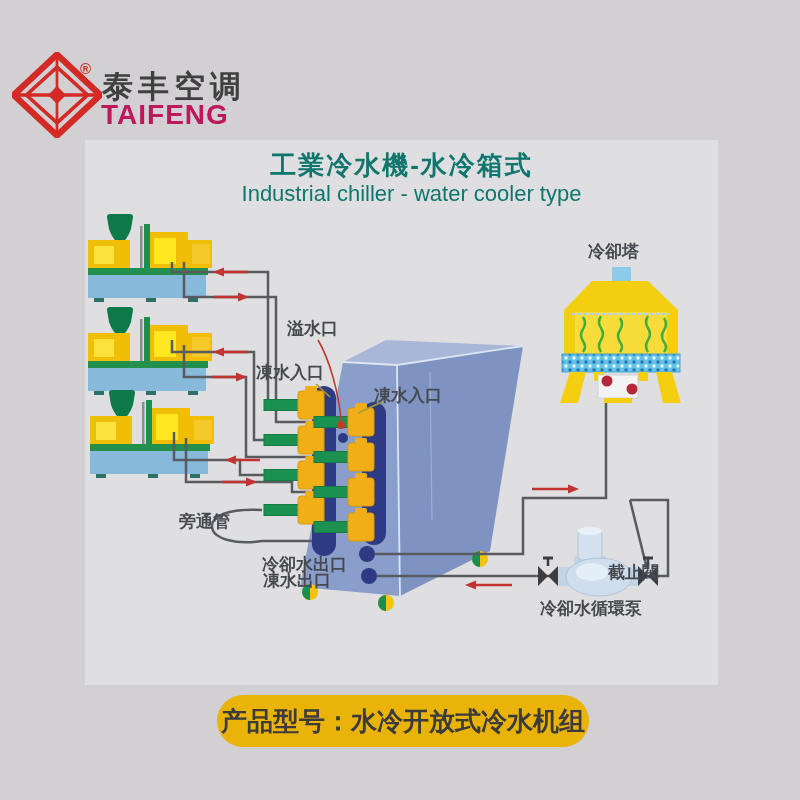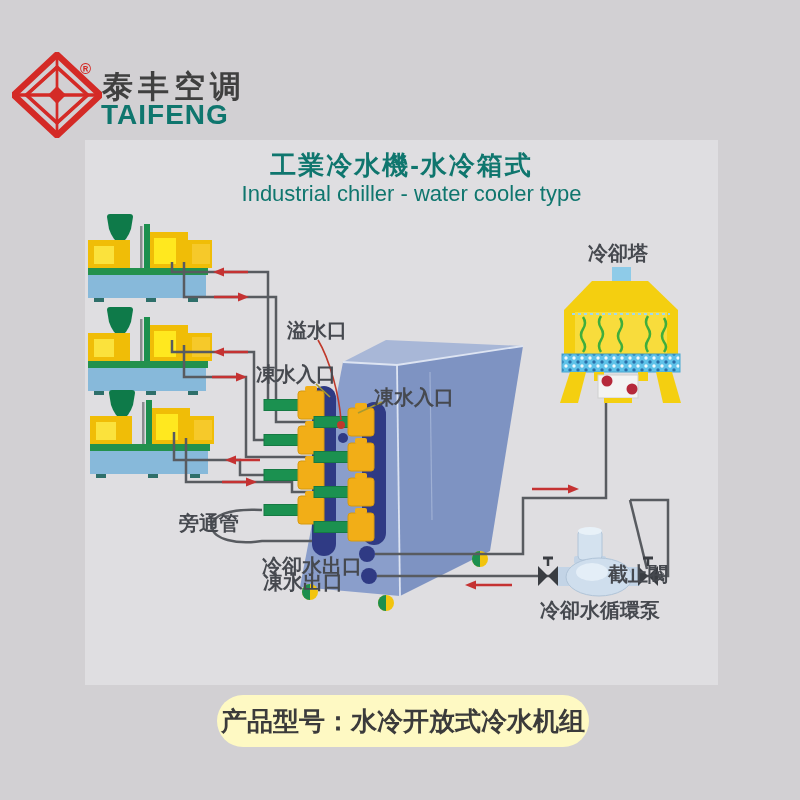--- a/index.html
+++ b/index.html
@@ -6,42 +6,42 @@
   body{
     width:800px;height:800px;position:relative;overflow:hidden;
     background:#d2d0d3;
     font-family:"Liberation Sans","DejaVu Sans",sans-serif;
   }
   .abs{position:absolute;}
   
   #logo-block{left:0;top:22px;width:270px;height:95px;}
   #logo-mark{left:12px;top:30px;width:90px;height:86px;}
   #brand-cn{left:102px;top:44px;font-size:31px;font-weight:900;color:#404040;letter-spacing:5px;white-space:nowrap;}
-  #brand-en{left:101px;top:77px;font-size:28px;font-weight:900;color:#0f766e;letter-spacing:1px;white-space:nowrap;transform:scaleY(1.02);}
+  #brand-en{left:101px;top:77px;font-size:28px;font-weight:900;color:#be185d;letter-spacing:1px;white-space:nowrap;transform:scaleY(1.02);}
   #reg-mark{left:80px;top:38px;font-size:15px;font-weight:700;color:#d42a26;}
   
   #panel{left:85px;top:140px;width:633px;height:545px;background:#dfdee1;}
   .dtitle{width:633px;left:85px;text-align:center;color:#0f766e;white-space:nowrap;}
   #title-cn{top:148px;font-size:26px;font-weight:700;letter-spacing:2px;}
   #title-en{top:181px;font-size:22px;font-weight:500;padding-left:10px;}
   
-  .dlabel{font-size:20px;font-weight:600;color:#46494f;white-space:nowrap;}
+  .dlabel{font-size:17px;font-weight:600;color:#46494f;white-space:nowrap;}
   #lbl-overflow{left:287px;top:317px;}
   #lbl-chilled-out{left:256px;top:361px;}
   #lbl-chilled-in{left:374px;top:384px;}
   #lbl-bypass{left:179px;top:510px;}
   #lbl-cooling-out{left:262px;top:547px;margin-top:6px;}
   #lbl-cooling-in{left:263px;top:569px;}
   #lbl-tower{left:588px;top:240px;}
   #lbl-stop-valve{left:608px;top:561px;}
   #lbl-pump{left:540px;top:597px;}
   
   #banner{
     left:217px;top:695px;width:372px;height:52px;border-radius:26px;
-    background:#fef9c3;display:flex;align-items:center;justify-content:center;
+    background:#eab308;display:flex;align-items:center;justify-content:center;
   }
   #banner span{font-size:26px;font-weight:700;color:#3b3b3b;white-space:nowrap;}
   svg{display:block;}
 </style>
 </head>
 <body>
 
 <div class="abs" id="logo-block">
   <svg class="abs" id="logo-mark" viewBox="0 0 100 94" style="position:absolute;">
     <polygon points="50,2 98,47 50,92 2,47" fill="none" stroke="#d42a26" stroke-width="7"></polygon>

